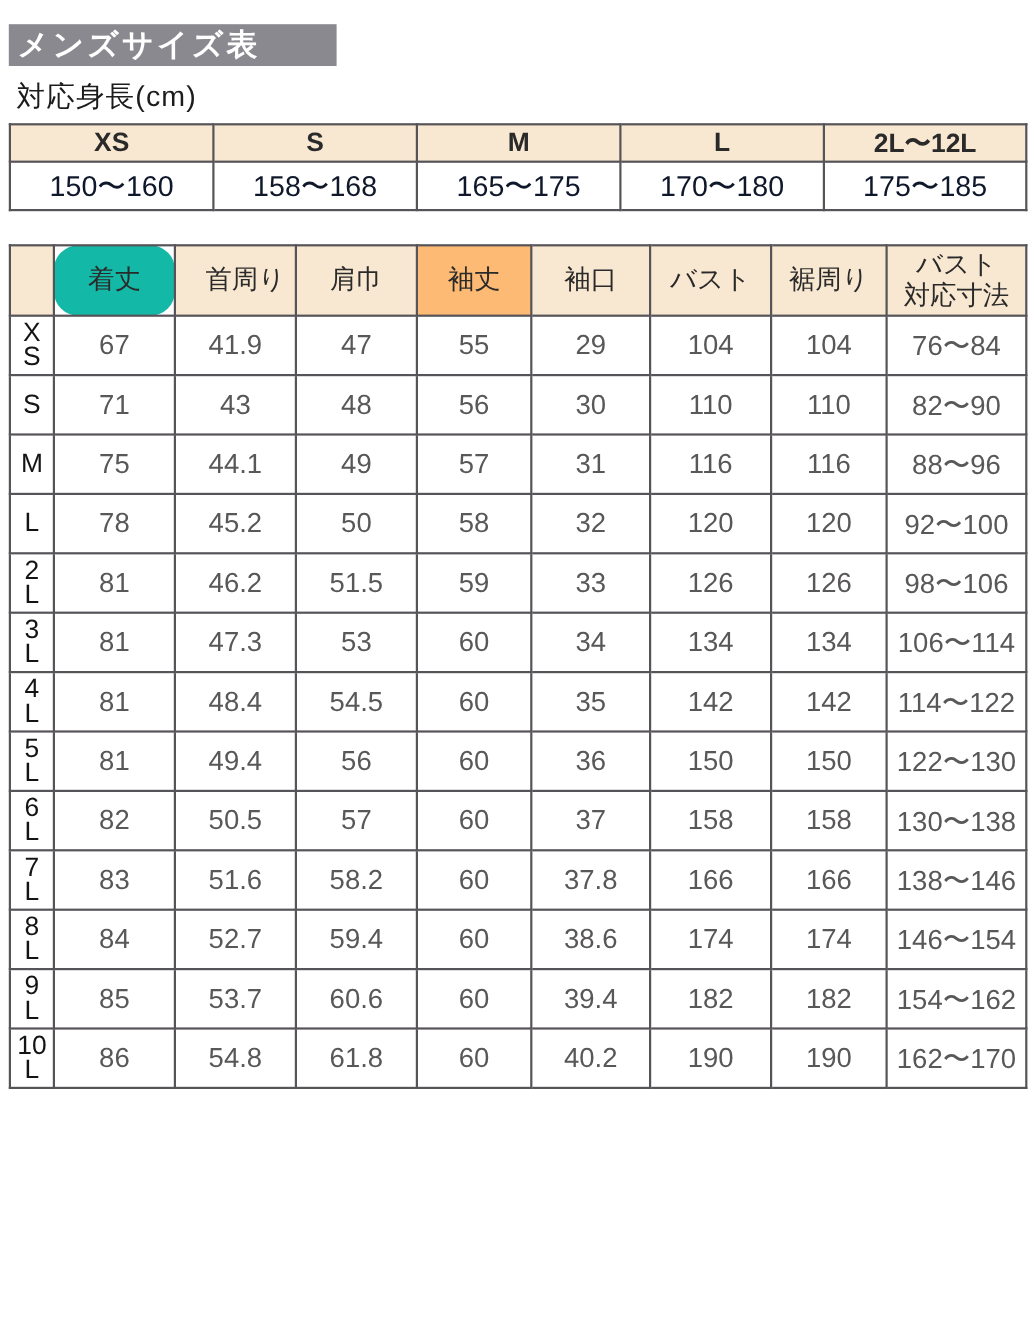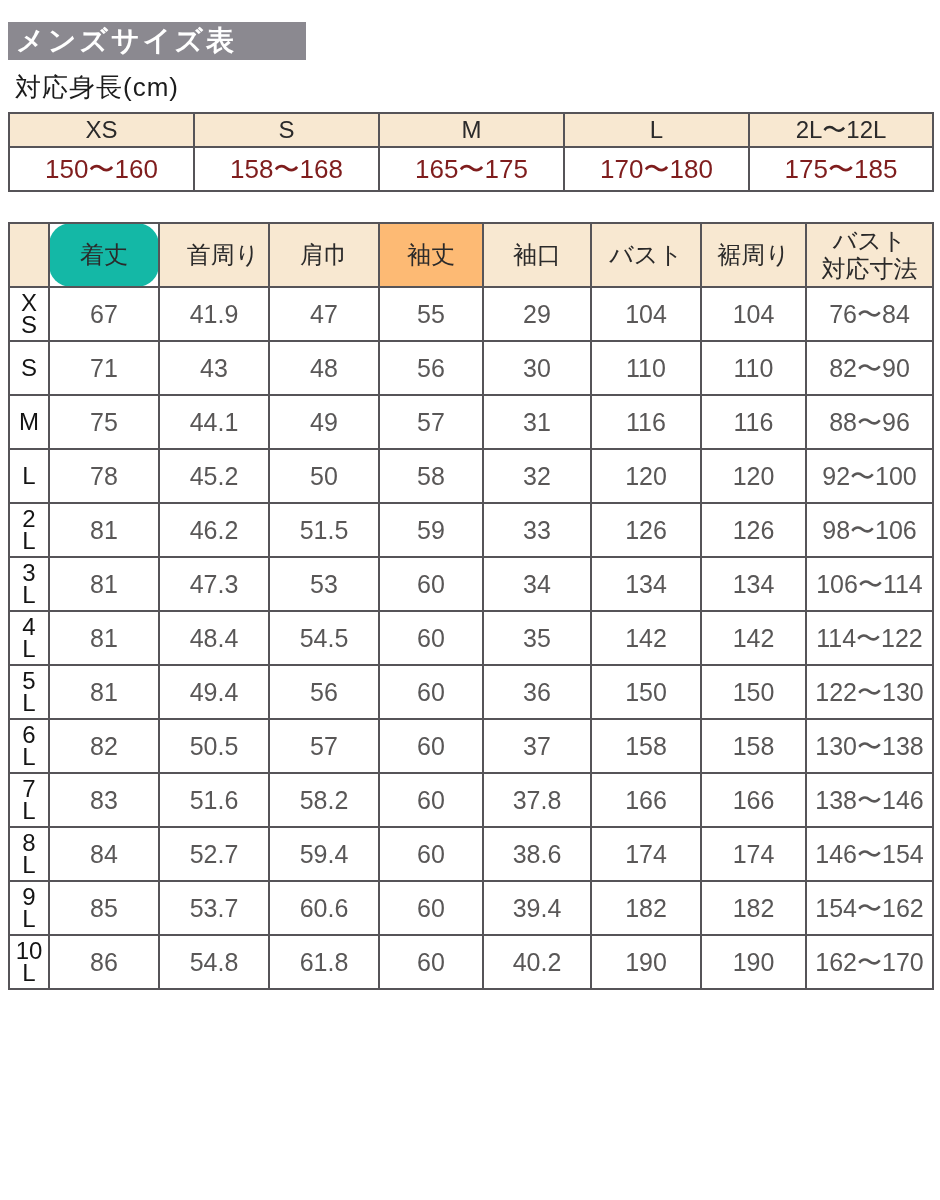--- a/index.html
+++ b/index.html
@@ -17,24 +17,24 @@
   .subtitle{
     position:absolute;left:15px;top:70px;
     font-size:26px;font-weight:normal;color:#1c1c1c;letter-spacing:1px;
   }
 
   table{border-collapse:collapse;table-layout:fixed;}
   th,td{border:2px solid #565458;padding:0;text-align:center;vertical-align:middle;}
 
   .height-table{position:absolute;left:8px;top:112px;width:924px;}
   .height-table thead th{
-    height:28px;font-size:24px;font-weight:normal;color:#2b2a2a;
+    height:28px;font-size:24px;font-weight:bold;color:#2b2a2a;
   }
   .height-table tbody td{
-    height:42px;font-size:26px;color:#7f1d1d;background:#ffffff;
+    height:42px;font-size:26px;color:#0f172a;background:#ffffff;
   }
 
   .size-table{position:absolute;left:8px;top:222px;width:924px;}
   .size-table thead th{
     height:62px;font-size:24px;font-weight:normal;color:#2b2a2a;
     white-space:pre-line;line-height:1.15;
   }
   .size-table tbody th{
     background:#ffffff;font-size:24px;font-weight:normal;color:#141414;
     white-space:pre-line;line-height:0.92;

